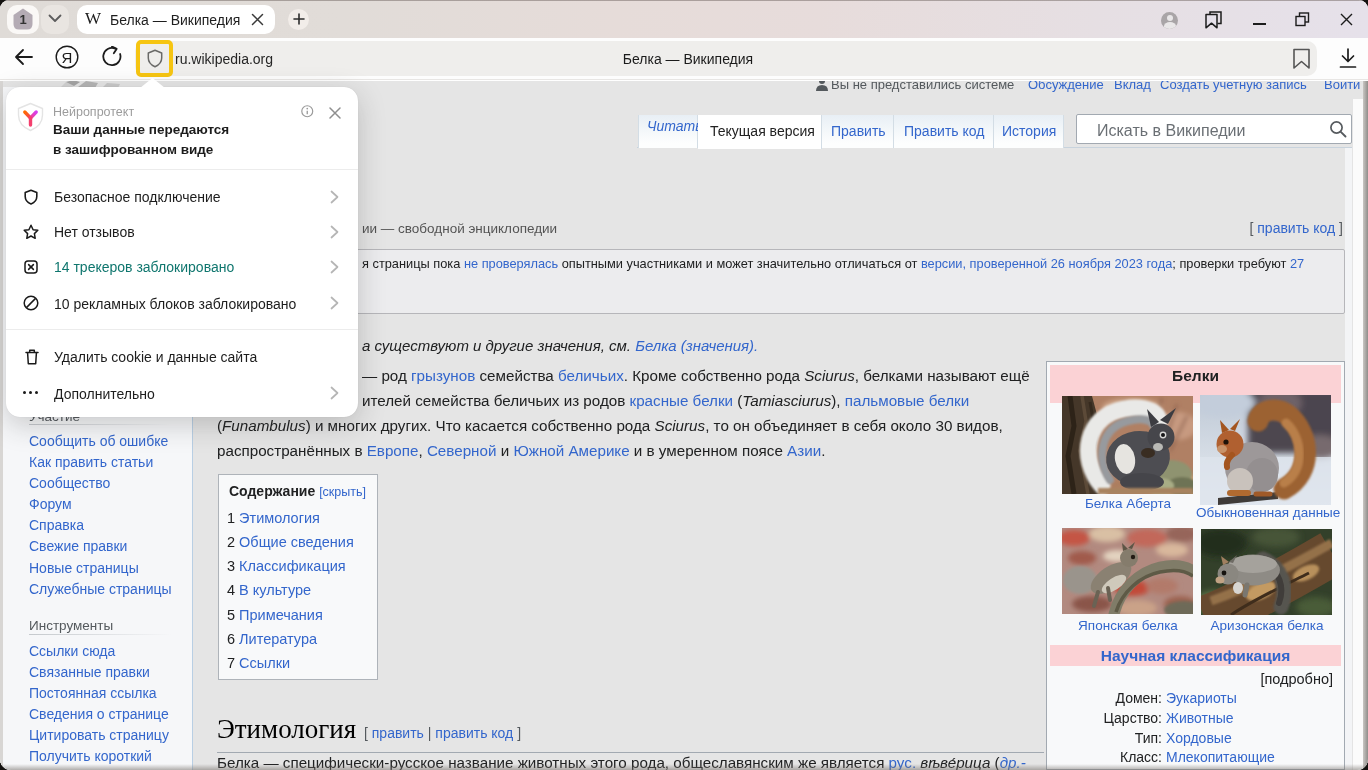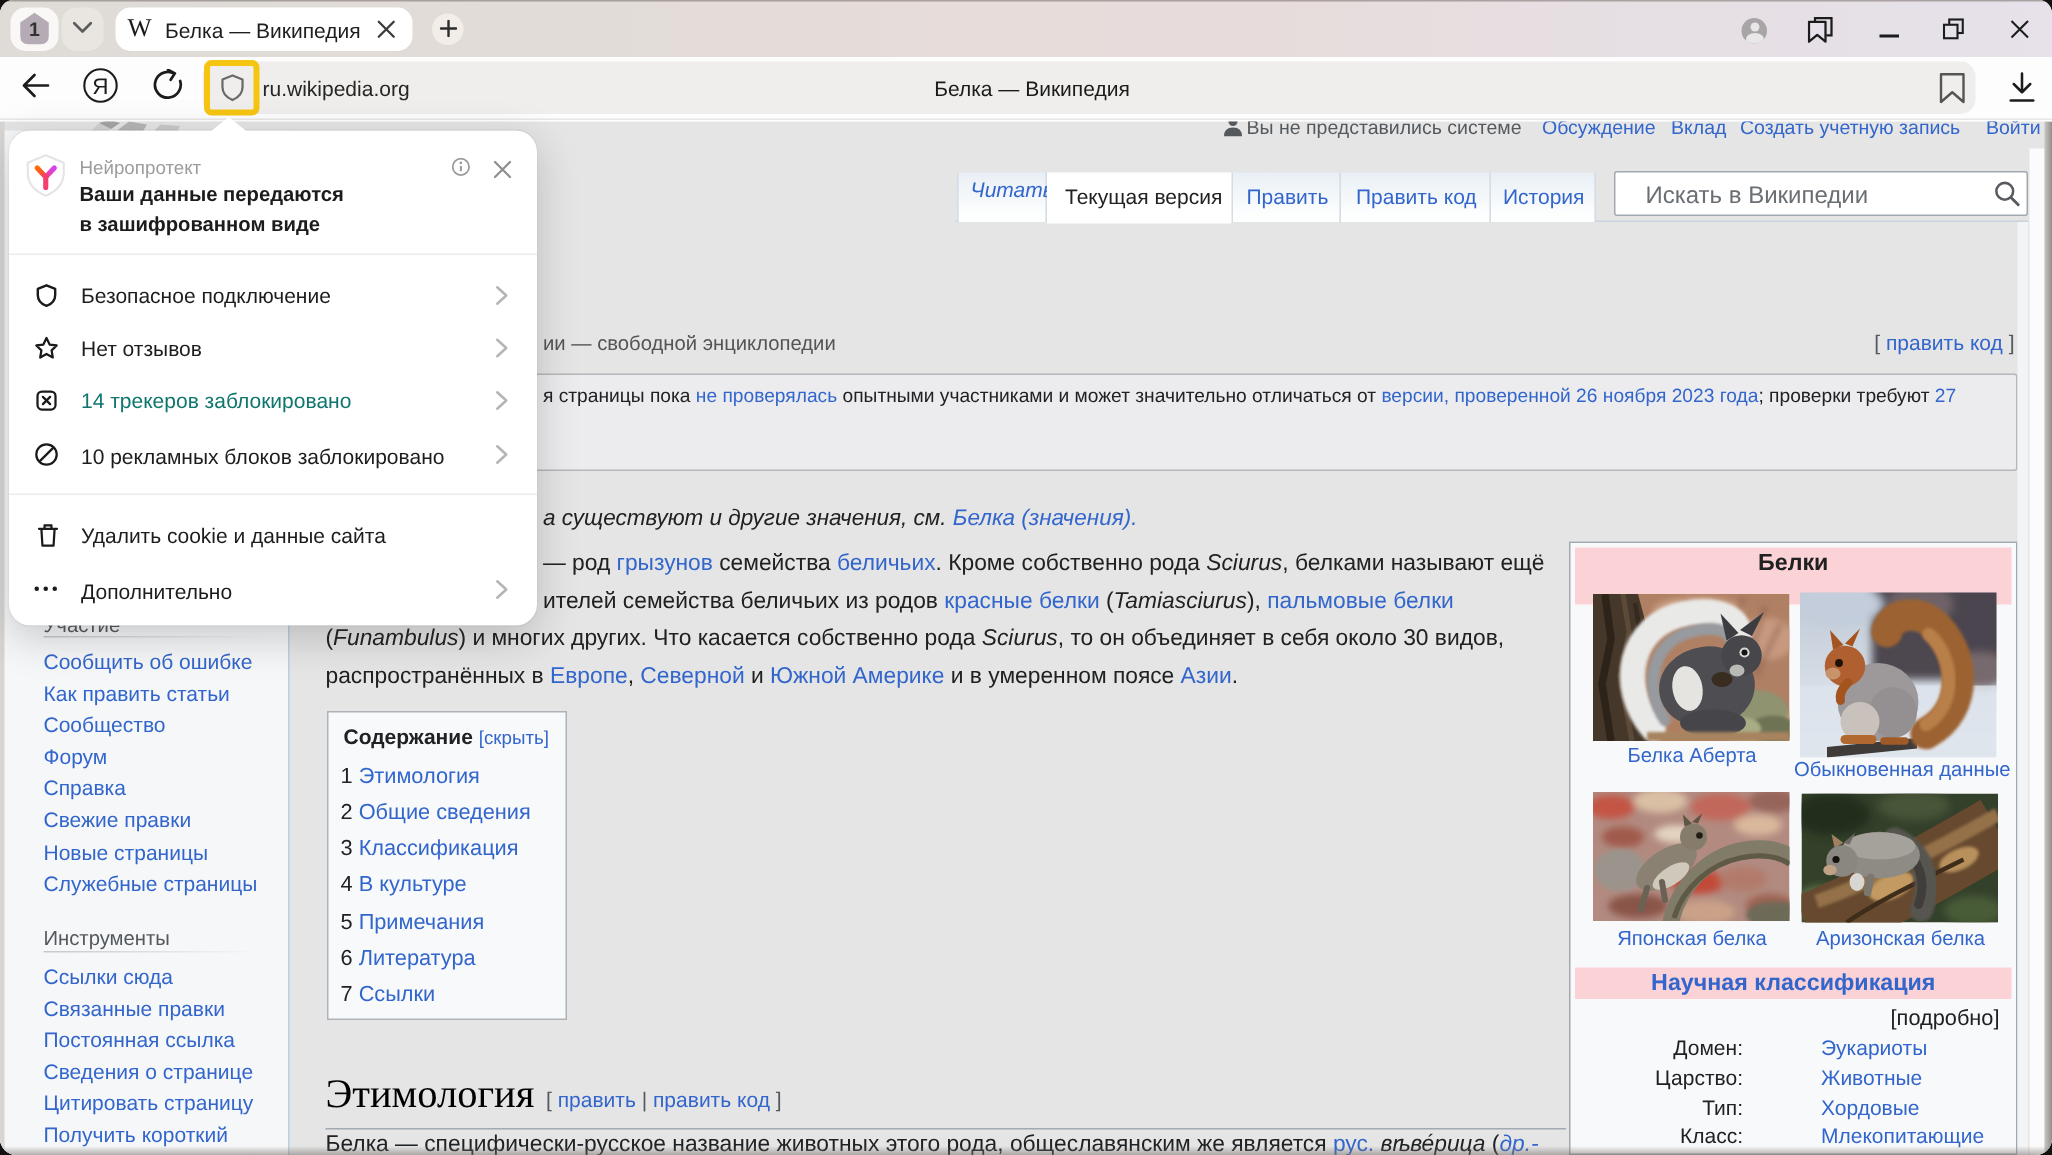--- a/index.html
+++ b/index.html
@@ -344,21 +344,21 @@
   <div class="abs blue" style="left:1058px;top:536.6px;width:140px;text-align:center;font-size:13.5px;">Японская белка</div>
   <div class="abs blue" style="left:1197px;top:536.6px;width:140px;text-align:center;font-size:13.5px;">Аризонская белка</div>
   <div class="abs" style="left:1050px;top:563.5px;width:291px;height:21px;background:#fbd2d5;text-align:center;font-size:15.5px;font-weight:bold;line-height:21px;"><span class="blue">Научная классификация</span></div>
   <div class="abs" style="left:1133px;top:590px;width:200px;text-align:right;font-size:14.5px;color:#202122;">[подробно]</div>
   <div class="abs" style="left:1046px;top:608.3px;width:116px;text-align:right;font-size:14px;line-height:19.7px;color:#202122;">
     <div>Домен:</div>
         <div>Царство:</div>
         <div>Тип:</div>
         <div>Класс:</div>
   </div>
-  <div class="abs blue" style="left:1166px;top:608.3px;font-size:14px;line-height:19.7px;margin-left:48px;">
+  <div class="abs blue" style="left:1166px;top:608.3px;font-size:14px;line-height:19.7px;">
     <div>Эукариоты</div>
         <div>Животные</div>
         <div>Хордовые</div>
         <div>Млекопитающие</div>
   </div>
 
   <div class="abs" style="left:1345px;top:67px;width:7px;height:622px;background:#f3f4f6;"></div>
   <div class="abs" style="left:1352px;top:18px;width:11px;height:671px;background:#fbfbfb;border-left:1px solid #e4e4e4;"></div>
   <div class="abs" style="left:1363px;top:0;width:5px;height:689px;background:linear-gradient(90deg,#c9c6c3,#908d8a);"></div>
   <div class="abs" style="left:0;top:0;width:2.5px;height:689px;background:#d8d6d4;"></div>

